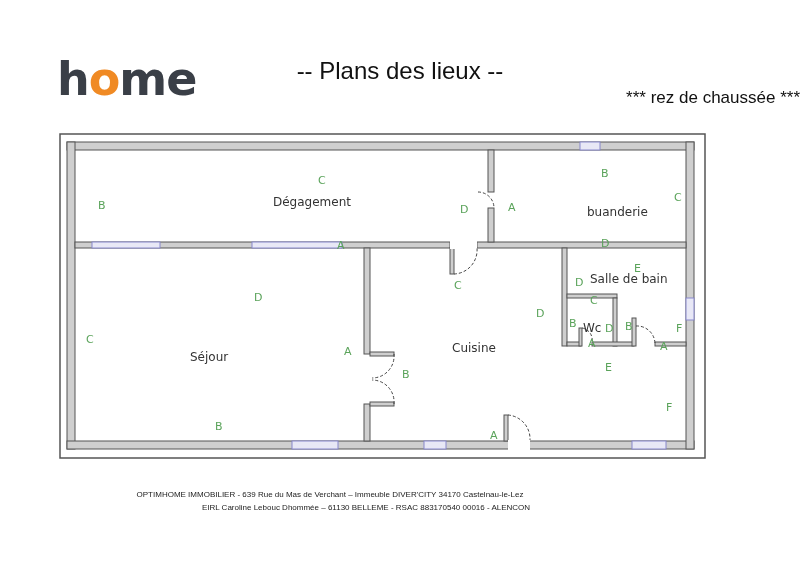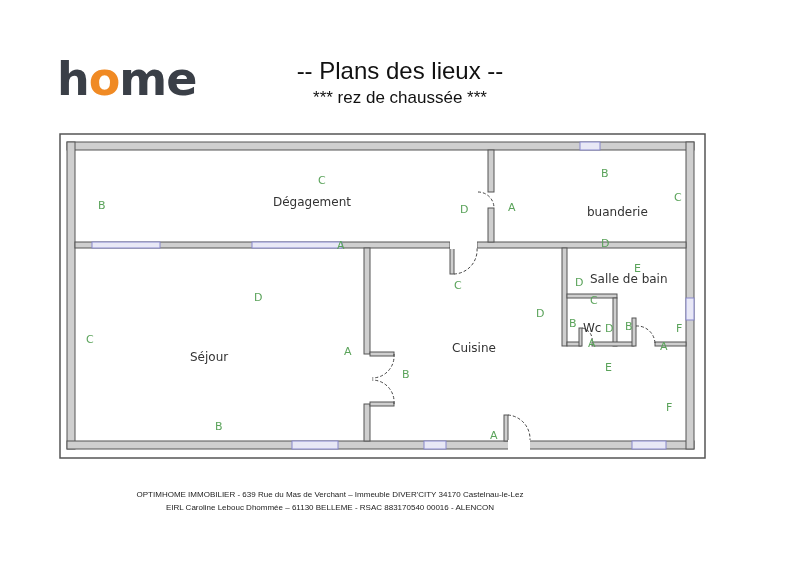--- a/index.html
+++ b/index.html
@@ -3,25 +3,25 @@
 <meta charset="utf-8">
 <style>
   html, body { margin:0; padding:0; background:#ffffff; }
   body { width:800px; height:566px; position:relative; overflow:hidden; font-family:"DejaVu Sans", sans-serif; }
   .logo { position:absolute; left:20px; top:14px; width:150px; height:90px; }
   .logo .line { position:absolute; left:0; font-family:"DejaVu Sans", sans-serif; font-weight:bold; color:#3a3f47; letter-spacing:-1px; line-height:1; }
   .logo .l1 { top:0; font-size:46px; }
   .logo .l2 { top:42px; font-size:46px;margin-left:37px; }
   .logo .o { color:#f08a24; }
   .title { position:absolute; left:0; width:800px; top:57px; text-align:center; font-family:"Liberation Sans", sans-serif; font-size:24px; color:#111; }
-  .subtitle { position:absolute; left:0; width:800px; top:88px; text-align:center; font-family:"Liberation Sans", sans-serif; font-size:17px; color:#111; }
+  .subtitle { position:absolute; left:0; width:800px; top:88px; text-align:right; font-family:"Liberation Sans", sans-serif; font-size:17px; color:#111; }
   .plan { position:absolute; left:0; top:0; }
   .footer { position:absolute; left:0; width:660px; text-align:center; font-family:"Liberation Sans", sans-serif; font-size:8px; color:#222; }
   .f1 { top:490px; }
-  .f2 { top:503px; }
+  .f2 { top:503px;padding-left:36px; }
   .rlabel { font-family:"DejaVu Sans", sans-serif; font-size:12px; fill:#333; }
   .wlabel { font-family:"DejaVu Sans", sans-serif; font-size:11px; fill:#5aa35a; }
 </style>
 </head>
 <body>
 
 <div class="logo">
   <div class="line l2"><span>h</span><span class="o">o</span><span>me</span></div>
 </div>
 

